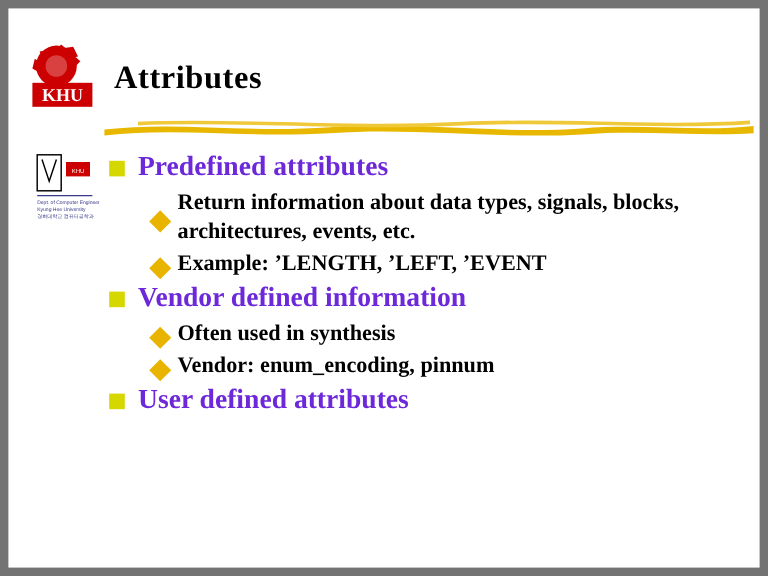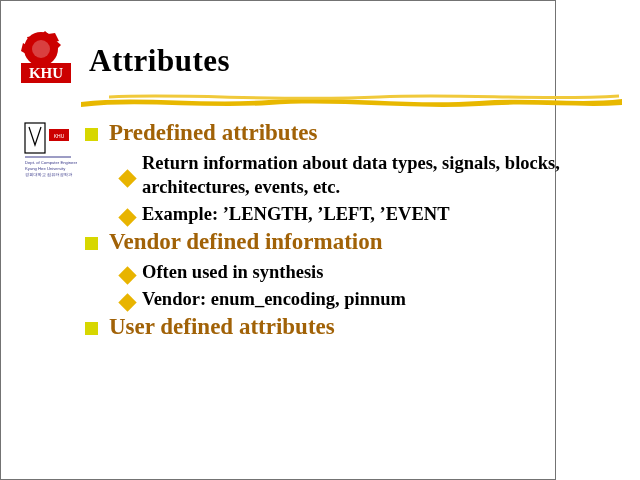--- a/index.html
+++ b/index.html
@@ -8,45 +8,45 @@
   }
   body {
     width: 640px;
     height: 480px;
     background: #ffffff;
     font-family: "Liberation Serif", serif;
     overflow: hidden;
   }
   .slide {
     position: relative;
-    width: 556px;
+    width: 640px;
     height: 480px;
     background: #ffffff;
     box-sizing: border-box;
-    border: 1px solid #737373;
+    border: 7px solid #737373;
   }
 
   
   .logo {
     position: absolute;
     left: 14px;
     top: 28px;
     width: 62px;
     height: 56px;
   }
   .logo svg { display: block; }
 
   
   .title {
     position: absolute;
     left: 88px;
     top: 44px;
     font-family: "Liberation Serif", serif;
     font-weight: bold;
-    font-size: 31px;
+    font-size: 27px;
     color: #000000;
     letter-spacing: 0.5px;
     line-height: 1;
   }
 
   
   .rule {
     position: absolute;
     left: 78px;
     top: 92px;
@@ -83,21 +83,21 @@
     height: 13px;
     background: #d7d700;
     margin-top: 9px;
     margin-right: 11px;
     flex: 0 0 auto;
   }
   .lvl1 .text {
     font-family: "Liberation Serif", serif;
     font-weight: bold;
     font-size: 23px;
-    color: #a16207;
+    color: #6d28d9;
     line-height: 1.26;
   }
 
   .lvl2 {
     display: flex;
     align-items: center;
     margin-left: 36px;
     margin-bottom: 2px;
   }
   .lvl2 .dia {

